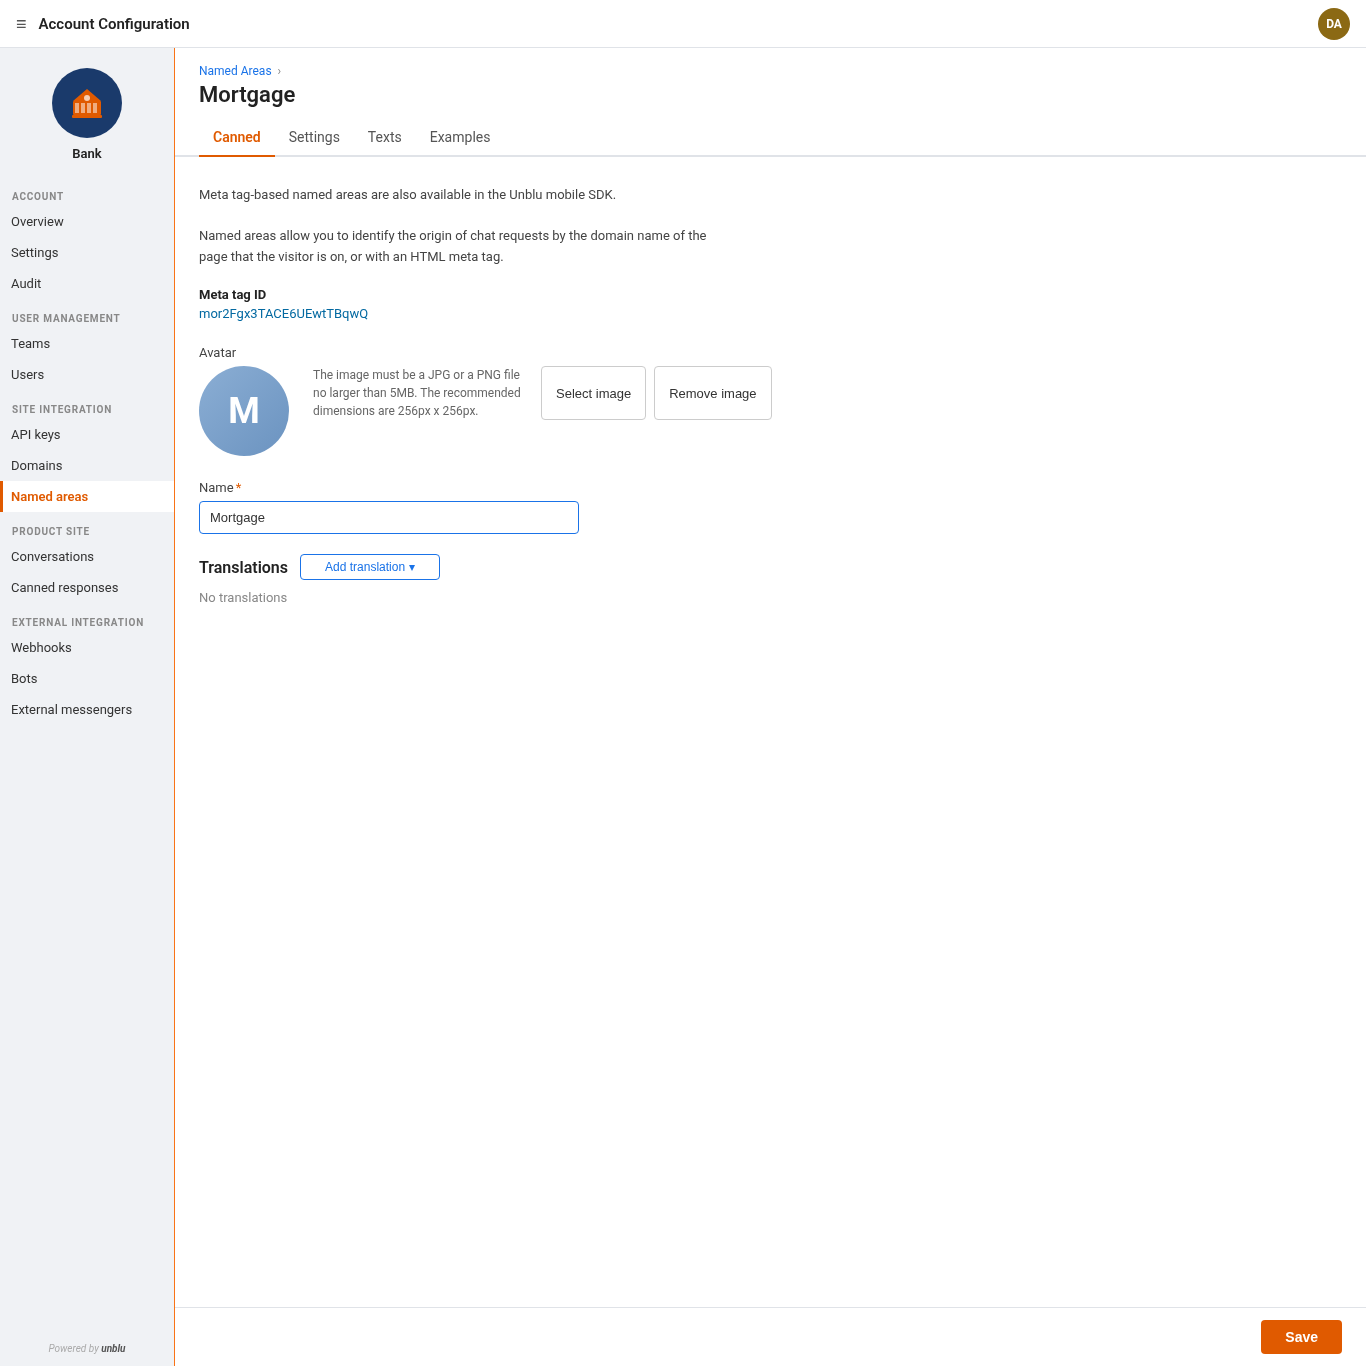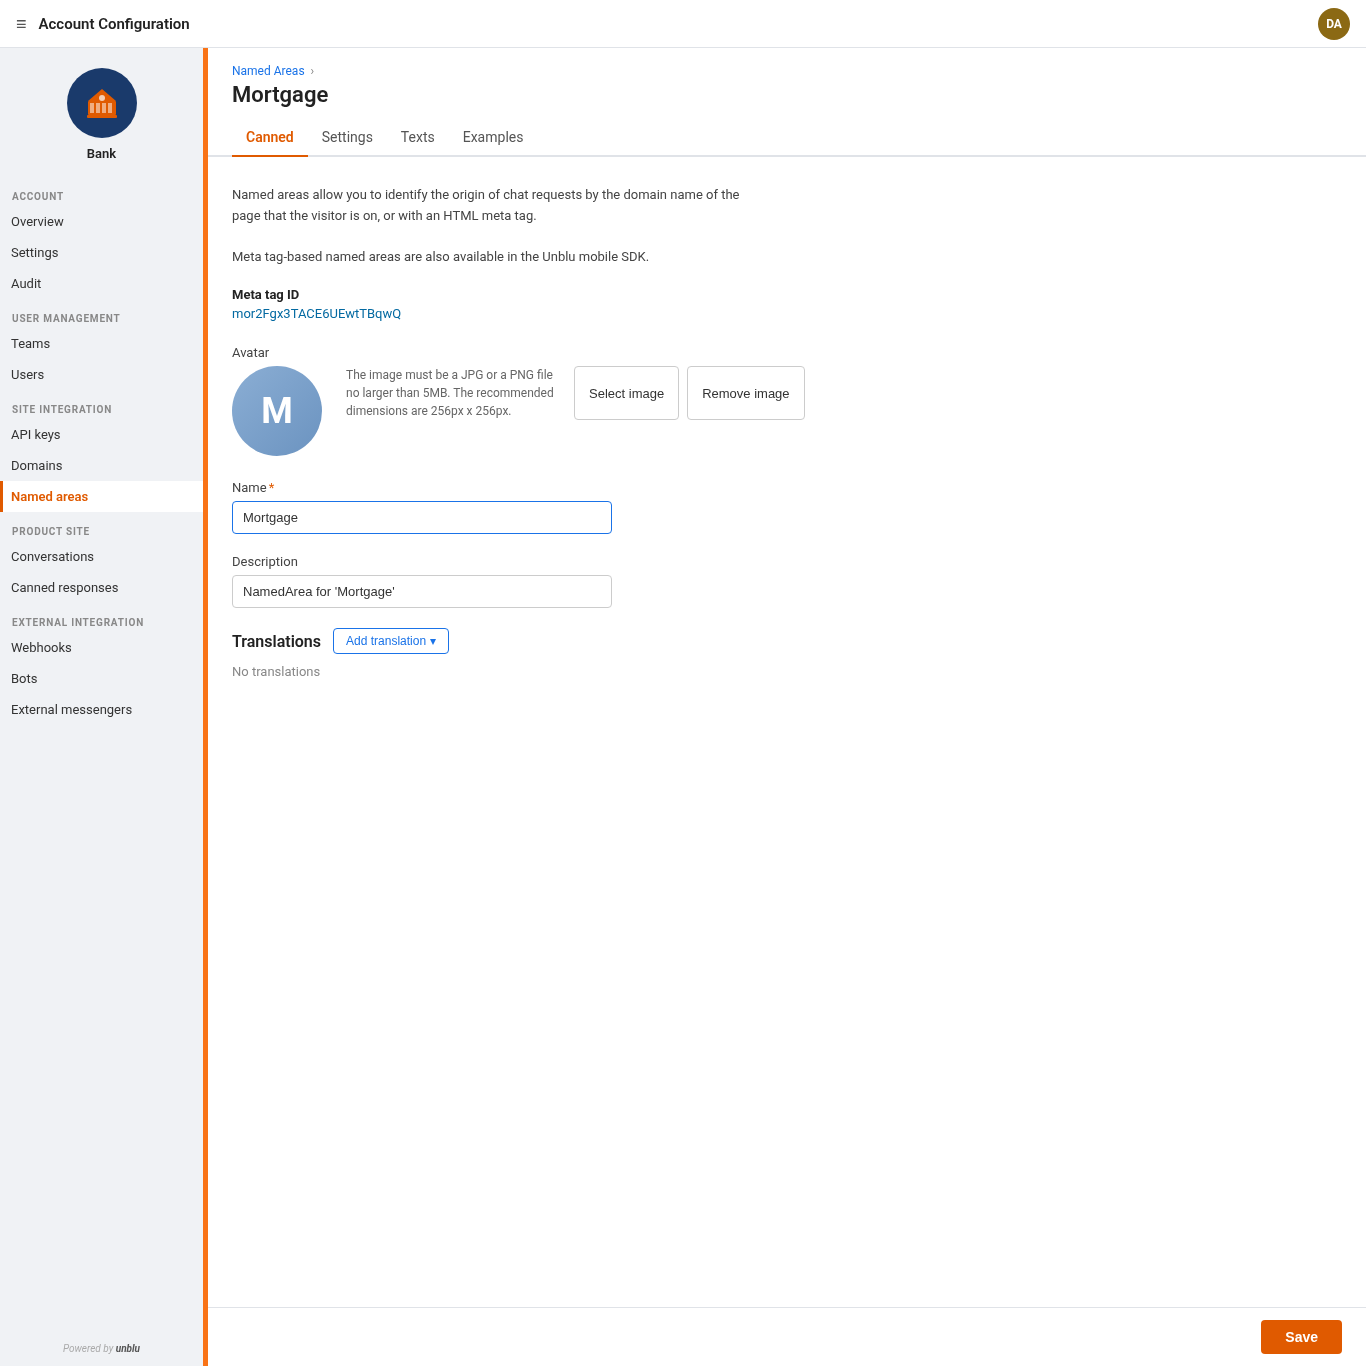--- a/index.html
+++ b/index.html
@@ -17,21 +17,21 @@
       width: 32px; height: 32px; border-radius: 50%;
       background: #8B6914; color: #fff; font-size: 12px; font-weight: 700;
       display: flex; align-items: center; justify-content: center;
     }
 
     
     .layout { display: flex; flex: 1; overflow: hidden; }
 
     
     .sidebar {
-      width: 208px; background: #f0f2f5; border-right: 5px solid #f97316;
+      width: 175px; background: #f0f2f5; border-right: 1px solid #f97316;
       display: flex; flex-direction: column; flex-shrink: 0; overflow-y: auto;
     }
     .sidebar-logo-area {
       display: flex; flex-direction: column; align-items: center;
       padding: 20px 0 16px;
     }
     .sidebar-logo-icon {
       width: 70px; height: 70px; border-radius: 50%;
       background: #1a3a6b; display: flex; align-items: center; justify-content: center;
       margin-bottom: 8px;
@@ -108,21 +108,21 @@
     .field-input {
       width: 100%; padding: 8px 10px; font-size: 13px;
       border: 1px solid #1a73e8; border-radius: 4px; outline: none; color: #333;
     }
     .field-input.no-focus-border { border-color: #ccc; }
 
     
     .translations-header { display: flex; align-items: center; gap: 12px; margin-bottom: 10px; }
     .translations-title { font-size: 16px; font-weight: 600; color: #222; }
     .btn-add-translation {
-      padding: 5px 12px; font-size: 12px; border: 1px solid #1a73e8;
+      padding: 5px 24px; font-size: 12px; border: 1px solid #1a73e8;
       background: #fff; color: #1a73e8; border-radius: 4px; cursor: pointer;
       display: flex; align-items: center; gap: 4px;
     }
     .no-translations { font-size: 13px; color: #888; }
 
     
     .bottom-bar {
       border-top: 1px solid #e0e3e8; background: #fff;
       padding: 12px 24px; display: flex; justify-content: flex-end; flex-shrink: 0;
     }
@@ -198,22 +198,22 @@
     </div>
 
     <div class="tabs" id="tabs-container">
         <div class="tab active">Canned</div>
         <div class="tab">Settings</div>
         <div class="tab">Texts</div>
         <div class="tab">Examples</div>
       </div>
 
     <div class="content">
+      <p class="info-text">Meta tag-based named areas are also available in the Unblu mobile SDK.</p>
       <p class="info-text">Named areas allow you to identify the origin of chat requests by the domain name of the page that the visitor is on, or with an HTML meta tag.</p>
-      <p class="info-text">Meta tag-based named areas are also available in the Unblu mobile SDK.</p>
 
       <div class="meta-tag-section">
         <div class="meta-tag-label">Meta tag ID</div>
         <div class="meta-tag-value">mor2Fgx3TACE6UEwtTBqwQ</div>
       </div>
 
       <div style="margin-bottom:6px; font-size:13px; color:#444;">Avatar</div>
       <div class="avatar-section">
         <div class="avatar-circle">M</div>
         <div class="avatar-right">
@@ -225,24 +225,20 @@
         </div>
       </div>
 
       <div class="field-group">
         <div class="field-label">
           <span>Name</span><span class="required">*</span>
         </div>
         <input class="field-input" type="text" value="Mortgage" style="">
       </div>
 
-      <div class="field-group">
-        <div class="field-label">Description</div>
-        <input class="field-input no-focus-border" type="text" value="NamedArea for 'Mortgage'" style="">
-      </div>
 
       <div class="translations-header">
         <span class="translations-title">Translations</span>
         <button class="btn-add-translation">
           <span>Add translation</span>
           <span>▾</span>
         </button>
       </div>
       <div class="no-translations">No translations</div>
     </div>

